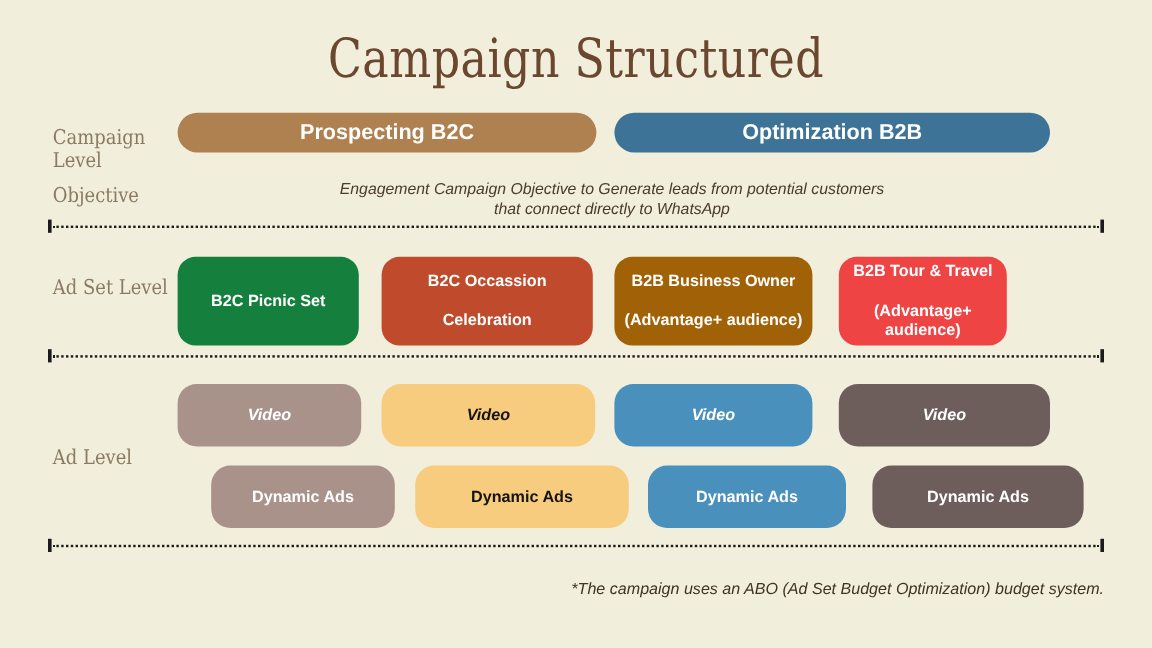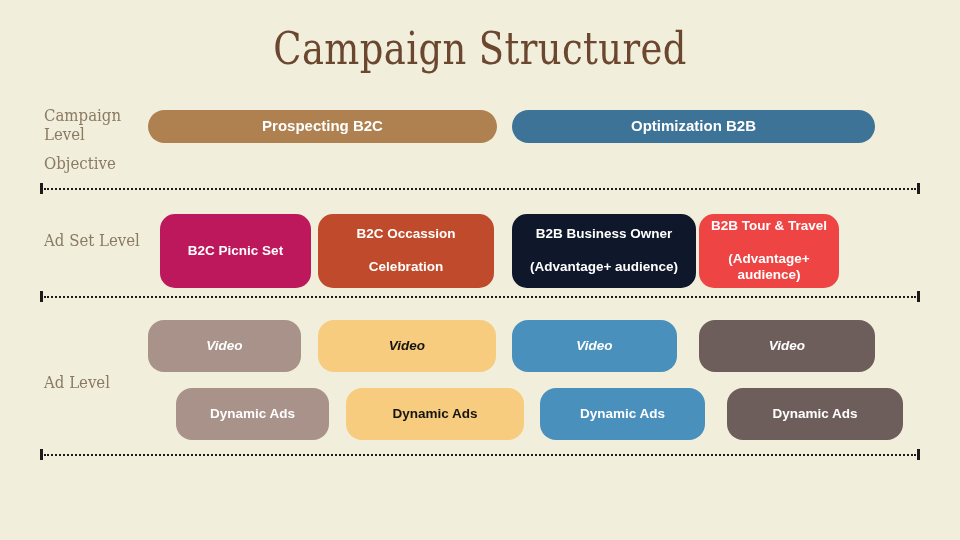--- a/index.html
+++ b/index.html
@@ -69,24 +69,24 @@
     color: #ffffff;
     padding: 0 8px;
   }
   .pill span {
     display: block;
     line-height: 1.22;
   }
 
   
   .pill-campaign {
-    top: 110px;
+    top: 94px;
     height: 33px;
     border-radius: 17px;
-    font-size: 15px;
+    font-size: 18px;
   }
   .camp-b2c { left: 148px; width: 349px; background: #af8050; }
   .camp-b2b { left: 512px; width: 363px; background: #3d7396; }
 
   
   .objective {
     position: absolute;
     top: 150px;
     left: 210px;
     width: 600px;
@@ -97,23 +97,23 @@
     color: #4a3b2c;
   }
 
   
   .pill-adset {
     top: 214px;
     height: 74px;
     border-radius: 15px;
     font-size: 13.5px;
   }
-  .as-1 { left: 160px; width: 151px; background: #be185d; }
+  .as-1 { left: 148px; width: 151px; background: #15803d; }
   .as-2 { left: 318px; width: 176px; background: #bf4b2c; }
-  .as-3 { left: 512px; width: 184px; background: #0f172a; }
+  .as-3 { left: 512px; width: 165px; background: #a16207; }
   .as-4 { left: 699px; width: 140px; background: #ef4444; }
 
   
   .pill-ad {
     height: 52px;
     border-radius: 16px;
     font-size: 13.5px;
   }
   .ad-row1 { top: 320px; font-style: italic; }
   .ad-row2 { top: 388px; margin-left: 28px; }
@@ -179,20 +179,24 @@
   <div class="row-label lbl-campaign">Campaign Level</div>
 
   <div class="pill pill-campaign camp-b2c">
     <span>Prospecting B2C</span>
   </div>
   <div class="pill pill-campaign camp-b2b">
     <span>Optimization B2B</span>
   </div>
 
   <div class="row-label lbl-objective">Objective</div>
+  <div class="objective">
+    <div>Engagement Campaign Objective to Generate leads from potential customers</div>
+    <div>that connect directly to WhatsApp</div>
+  </div>
 
   <div class="divider div-1">
     <div class="cap cap-left"></div>
     <div class="dots"></div>
     <div class="cap cap-right"></div>
   </div>
 
   <div class="row-label lbl-adset">Ad Set Level</div>
 
   <div class="pill pill-adset as-1">
@@ -252,14 +256,15 @@
   <div class="pill pill-ad ad-row2 col4 c-taupe">
     <span>Dynamic Ads</span>
   </div>
 
   <div class="divider div-3">
     <div class="cap cap-left"></div>
     <div class="dots"></div>
     <div class="cap cap-right"></div>
   </div>
 
+  <div class="footnote">*The campaign uses an ABO (Ad Set Budget Optimization) budget system.</div>
 
 </div>
 
 </body></html>

